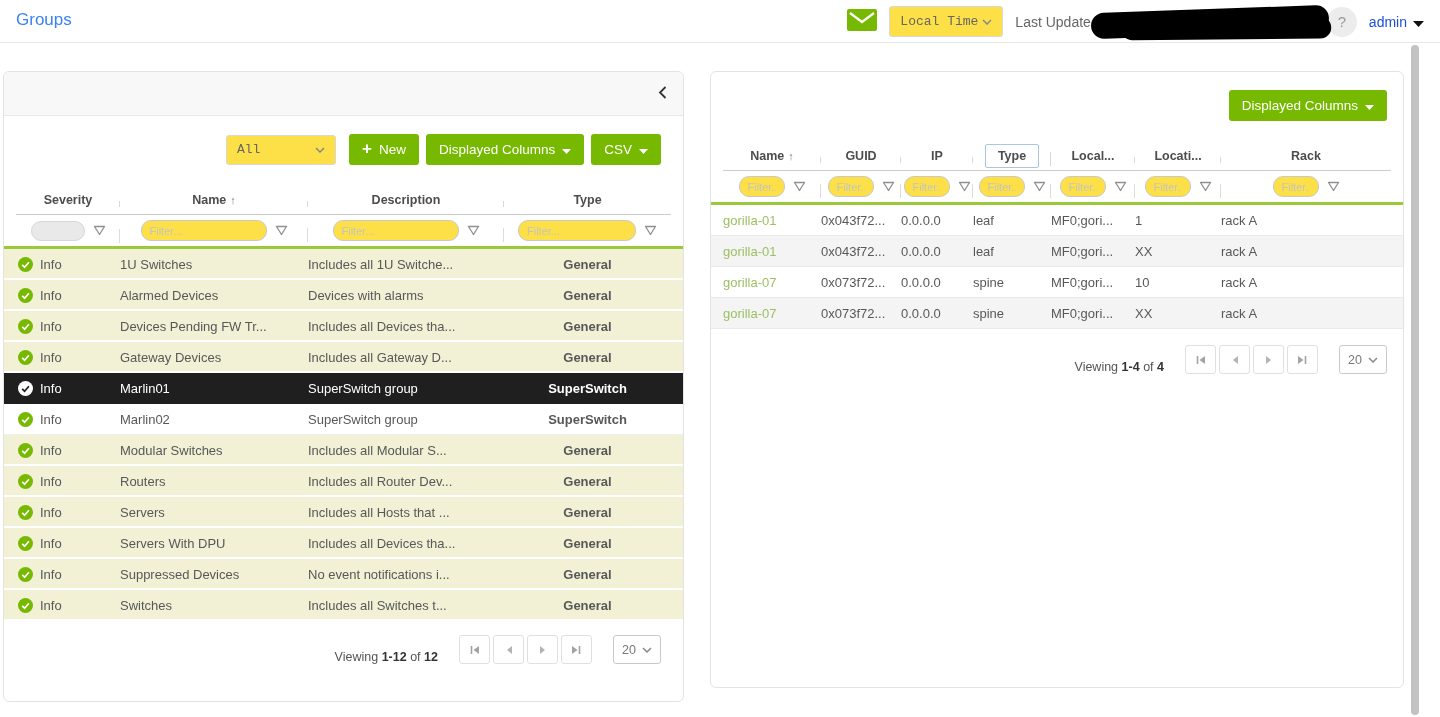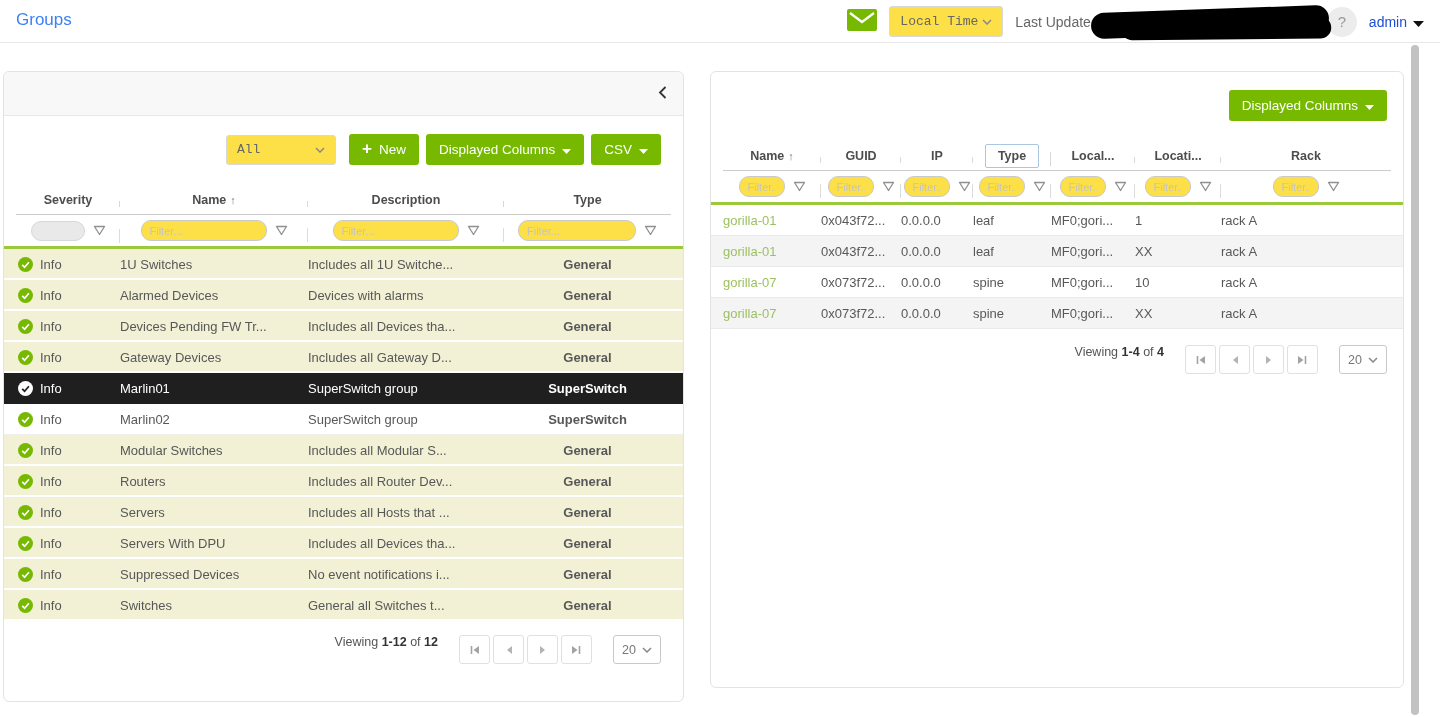--- a/index.html
+++ b/index.html
@@ -90,21 +90,21 @@
   .rc0 { width:98px; } .rc1 { width:80px; } .rc2 { width:72px; } .rc3 { width:78px; }
   .rc4 { width:84px; } .rc5 { width:86px; } .rc6 { width:170px; }
   .rrow { display:flex; align-items:center; height:31px; padding:0 12px; font-size:13px;
     color:#585858; border-bottom:1px solid #eaeaea; cursor:default; }
   .rrow.alt { background:#f4f4f4; }
   .rrow .rc6 { text-align:left; }
   .member-link { color:#9dc162; cursor:pointer; }
   .rflt { width:46px; }
 
   
-  .pager { display:flex; justify-content:flex-end; align-items:flex-start; gap:21px;
+  .pager { display:flex; justify-content:flex-end; align-items:flex-end; gap:21px;
     margin-top:14px; padding-right:22px; font-size:12.5px; color:#555; }
   #right-panel .pager { margin-top:16px; padding-right:16px; }
   .pager b { color:#333; }
   .pbtn-group { display:flex; gap:3px; }
   .pbtn { width:31px; height:29px; border:1px solid #e0e0e0; border-radius:3px; background:#fff;
     display:flex; align-items:center; justify-content:center; cursor:pointer; }
   .psize { width:48px; height:29px; border:1px solid #c9c9c9; border-radius:3px; background:#fff;
     display:flex; align-items:center; justify-content:center; gap:6px; font-size:12.5px;
     color:#777; cursor:pointer; }
 
@@ -407,21 +407,21 @@
     <div class="cell lc0 sev-cell">
       <span class="sev-ic">
         <svg width="15" height="15" viewBox="0 0 15 15">
               <circle cx="7.5" cy="7.5" r="7.5"></circle>
               <path d="M4.2 7.9 L6.6 10.2 L10.9 5.3" fill="none" stroke-width="1.7"></path>
             </svg>
       </span>
       <span class="sev-t">Info</span>
     </div>
     <div class="cell lc1 c-name">Switches</div>
-    <div class="cell lc2 c-desc">General all Switches t...</div>
+    <div class="cell lc2 c-desc">Includes all Switches t...</div>
     <div class="cell lc3 c-type">General</div>
   </div>
 </div>
 
   <div class="pager">
     <span>
       <span>Viewing</span>
       <b>1-12</b>
       <span>of</span>
       <b>12</b>

